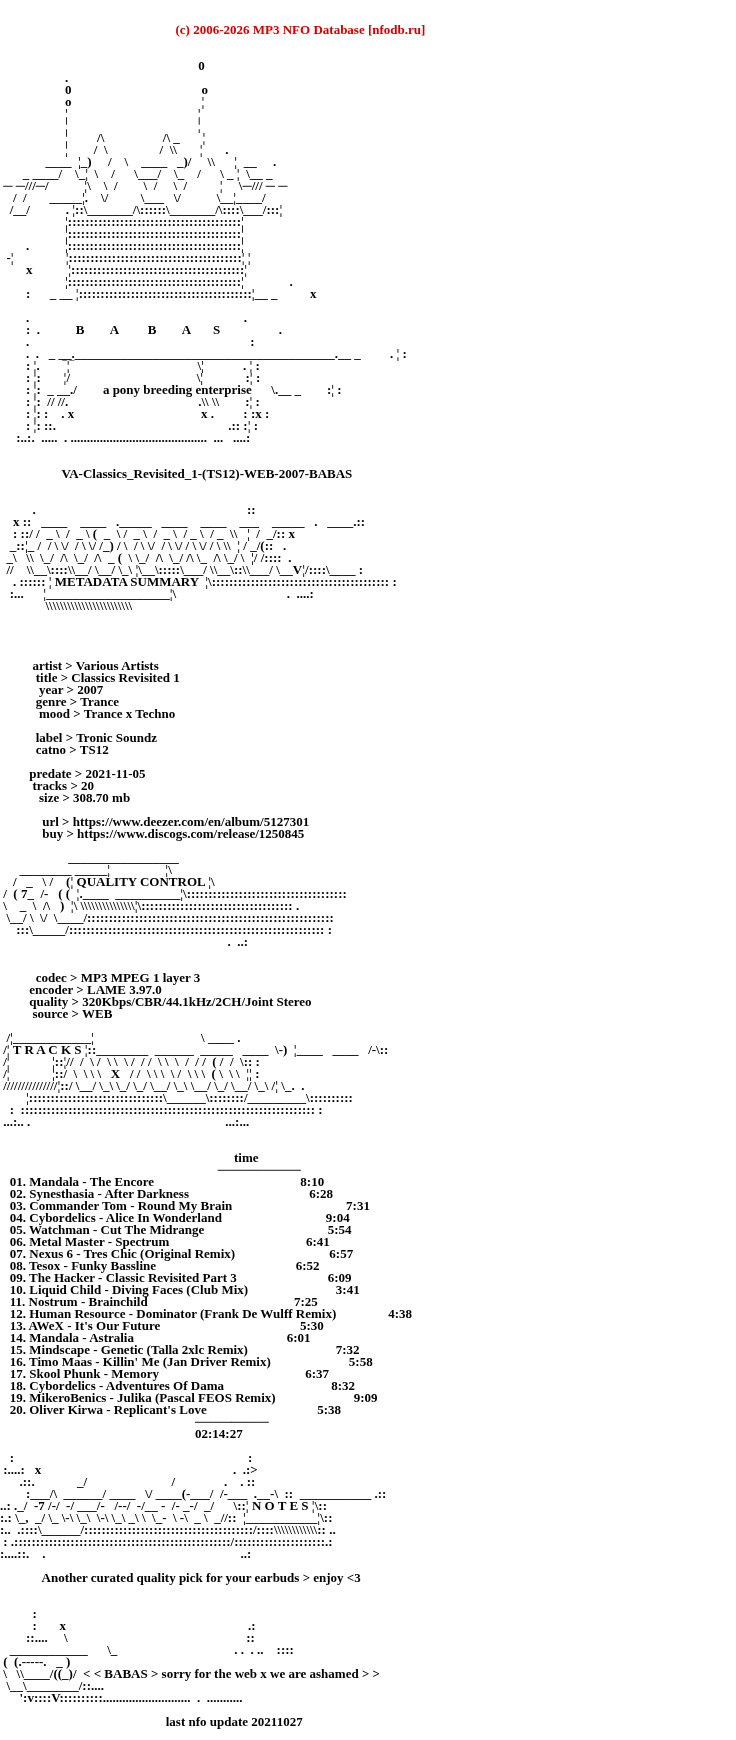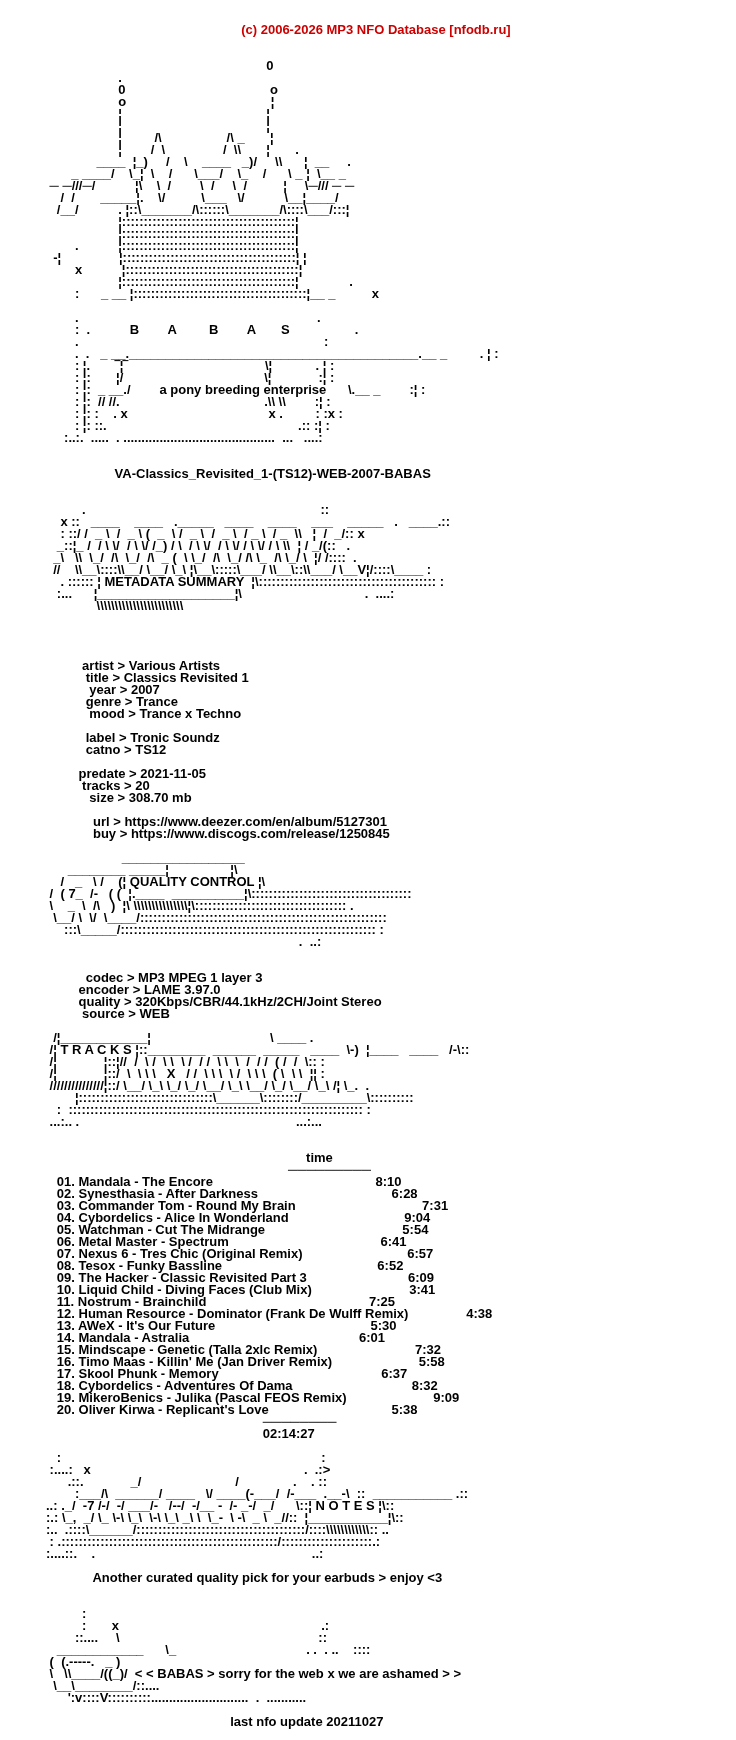--- a/index.html
+++ b/index.html
@@ -1,25 +1,24 @@
 <!DOCTYPE html>
 <html style="--copyright: #cc0000; --bg: #ffffff; --fg: #000000;"><head>
 <meta charset="utf-8">
 <title>NFO</title>
 <style>
   html,body{margin:0;padding:0;background:var(--bg,#fff);}
   body{width:736px;height:1740px;overflow:hidden;}
   .nfo{
-    font-family:Liberation Sans, sans-serif;
+    font-family:Liberation Serif, serif;
     font-size:13px;
     line-height:12px;
     font-weight:bold;
     color:var(--fg,#000);
     white-space:pre;
-    margin-left:46px;
   }
   .copyright{
     height:12px;
     padding-left:27ch;
     color:var(--copyright,#c00);
     white-space:pre;
   }
   pre.body{margin:0;font:inherit;}
 </style>
 </head>

